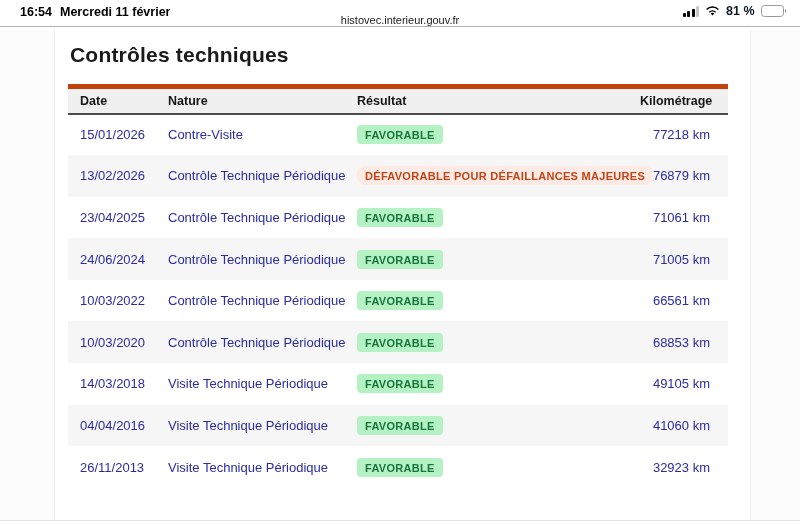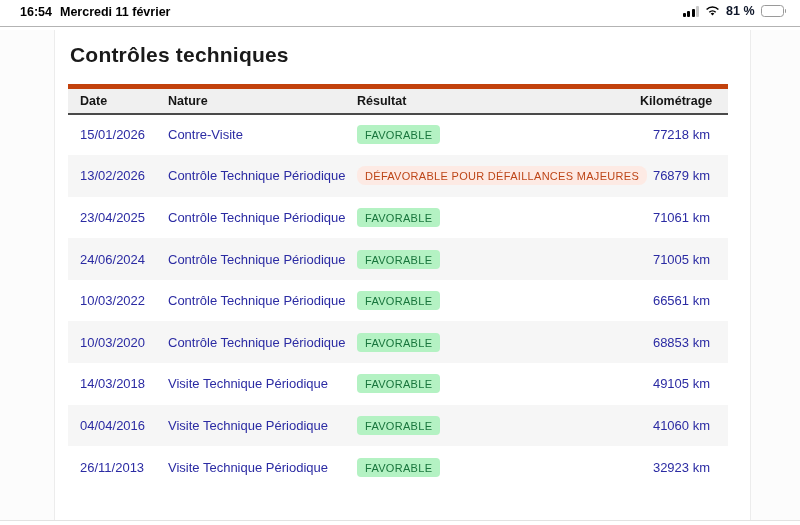--- a/index.html
+++ b/index.html
@@ -91,34 +91,35 @@
     height: 41.6px; padding: 0;
     font-size: 13px; color: var(--data-text, #2b2ba3);
     vertical-align: middle;
   }
   .ct-table tbody tr:nth-child(even) td { background: var(--row-alt-bg, #f6f6f6); }
 
   .badge {
     display: inline-block;
     padding: 4px 8px 3px 8px;
     border-radius: 4px;
-    font-size: 11px; font-weight: 400; letter-spacing: 0.3px;
+    font-size: 11px; font-weight: 700; letter-spacing: 0.3px;
     white-space: nowrap;
   }
   .badge.favorable   { background: var(--favorable-bg, #b4f2c3); color: var(--favorable-text, #18753c); }
   .badge.defavorable { background: var(--defavorable-bg, #fdeae4); color: var(--defavorable-text, #bd4517); border-radius: 8px; }
 </style>
 </head>
 <body>
 
 <div class="status-bar">
   <div class="sb-left">
     <span class="sb-time">16:54</span>
     <span class="sb-date">Mercredi 11 février</span>
   </div>
+  <div class="sb-url">histovec.interieur.gouv.fr</div>
   <div class="sb-right">
     <span class="cellular">
       <span class="bar b1"></span>
         <span class="bar b2"></span>
         <span class="bar b3"></span>
         <span class="bar b4"></span>
     </span>
     <svg class="wifi-svg" width="15" height="11" viewBox="0 0 15 11">
       <path d="M7.5 9.4 L9.3 7.6 A2.6 2.6 0 0 0 5.7 7.6 Z" fill="#000"></path>
       <path d="M4.3 6.2 A4.6 4.6 0 0 1 10.7 6.2" fill="none" stroke="#000" stroke-width="1.5"></path>

